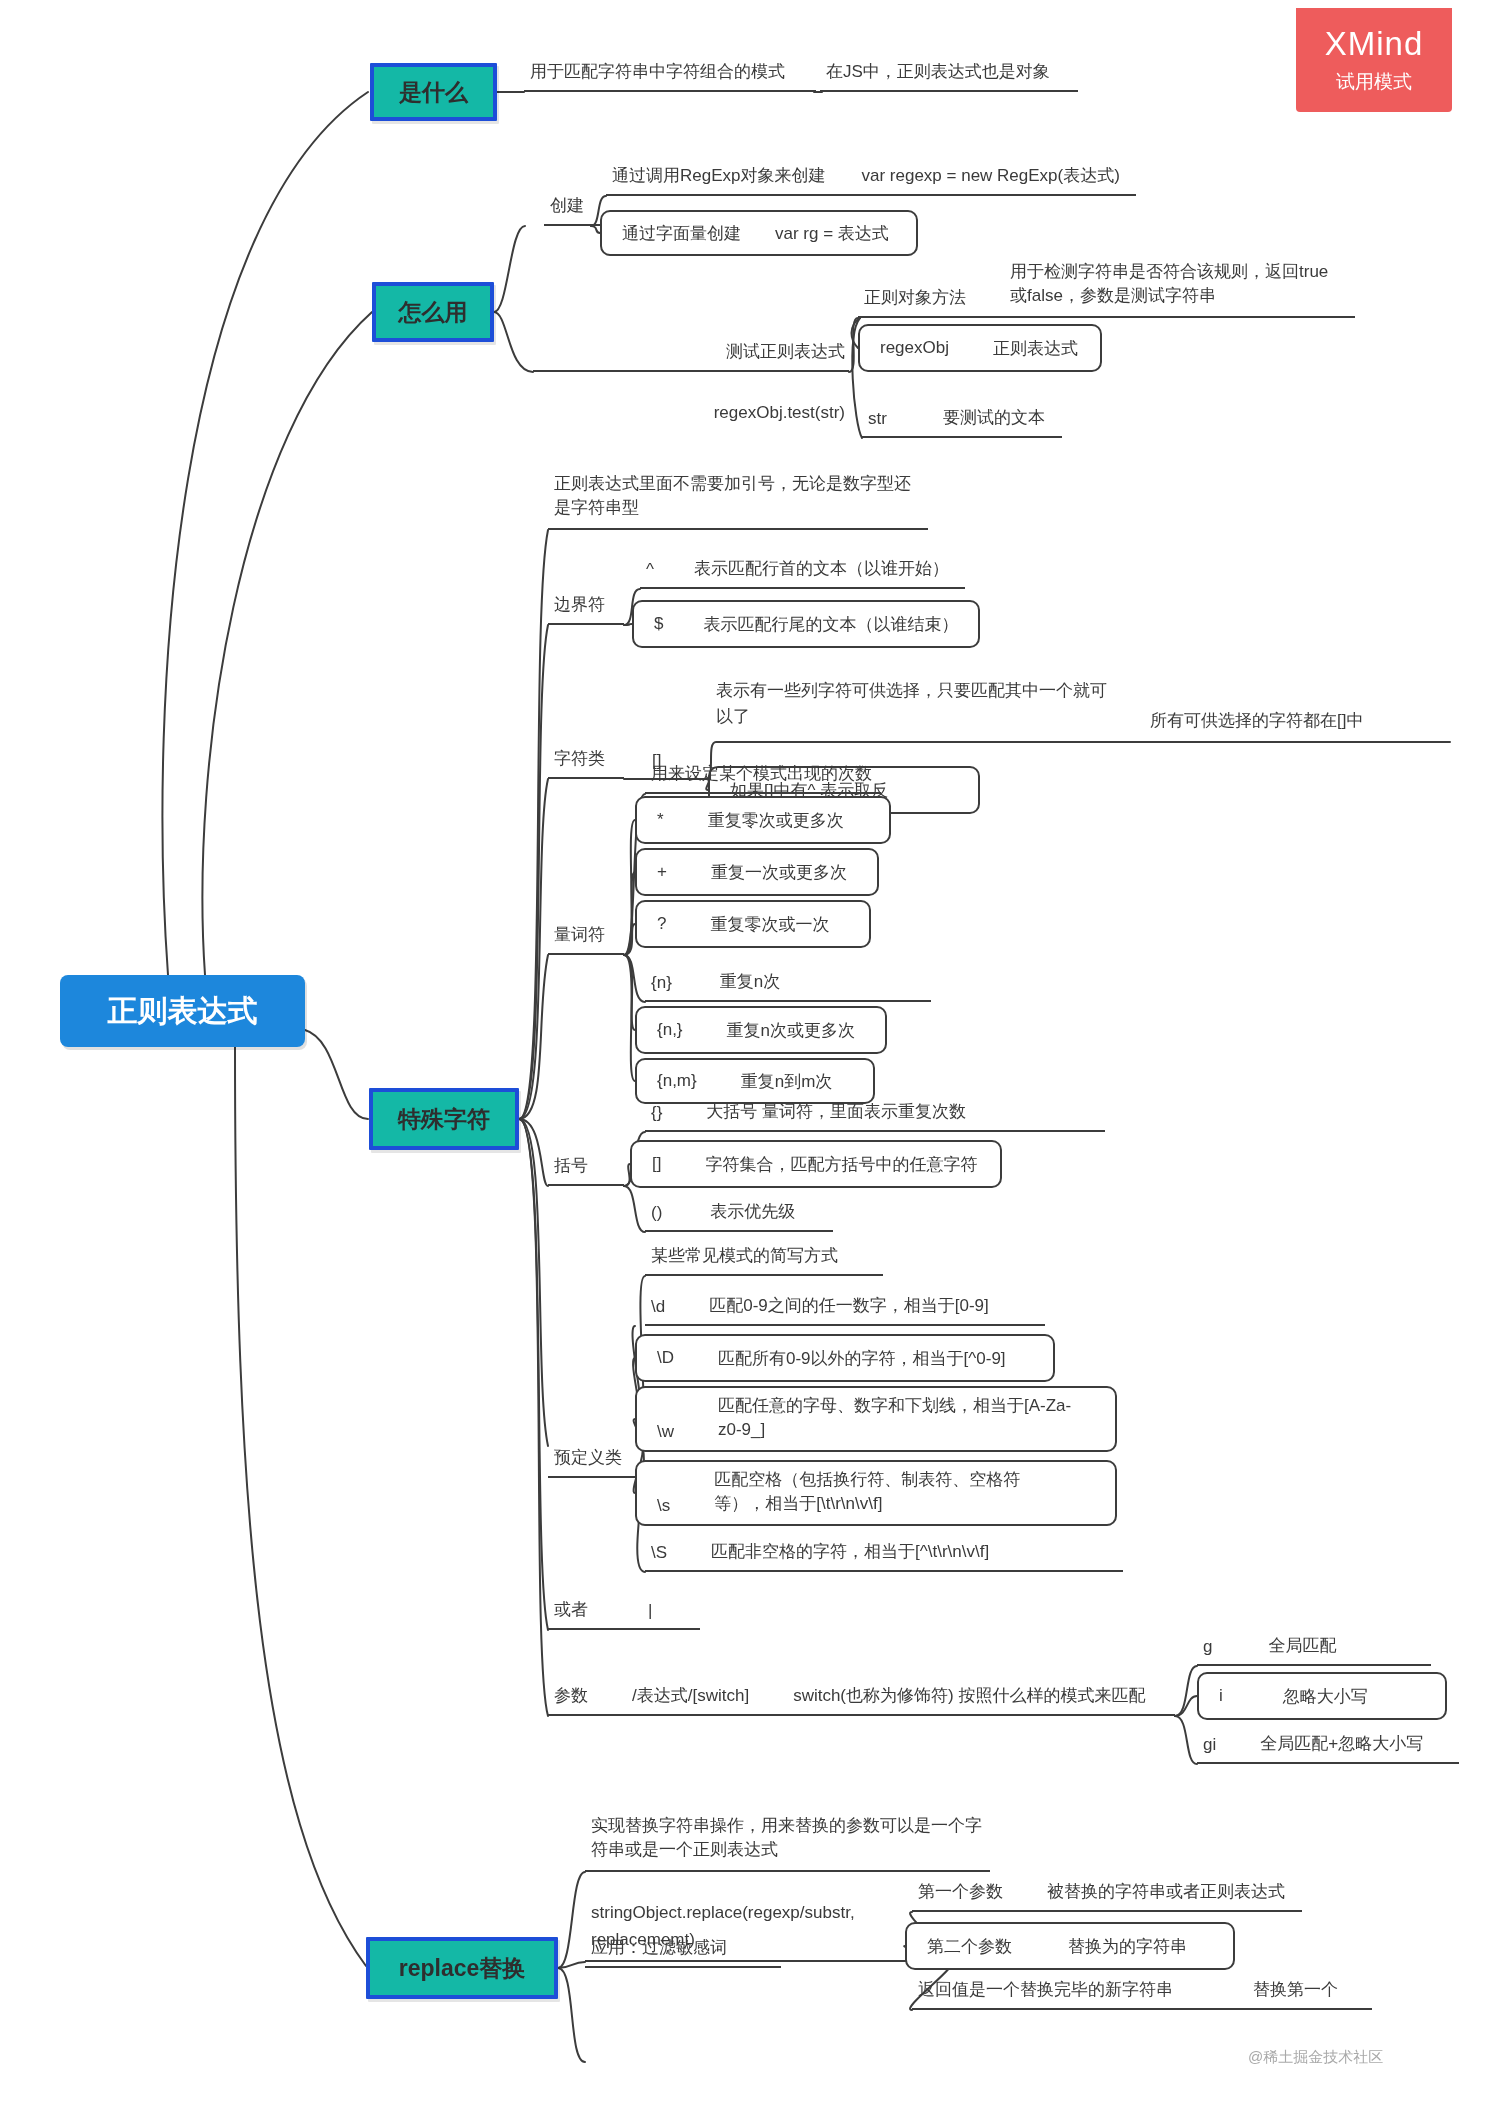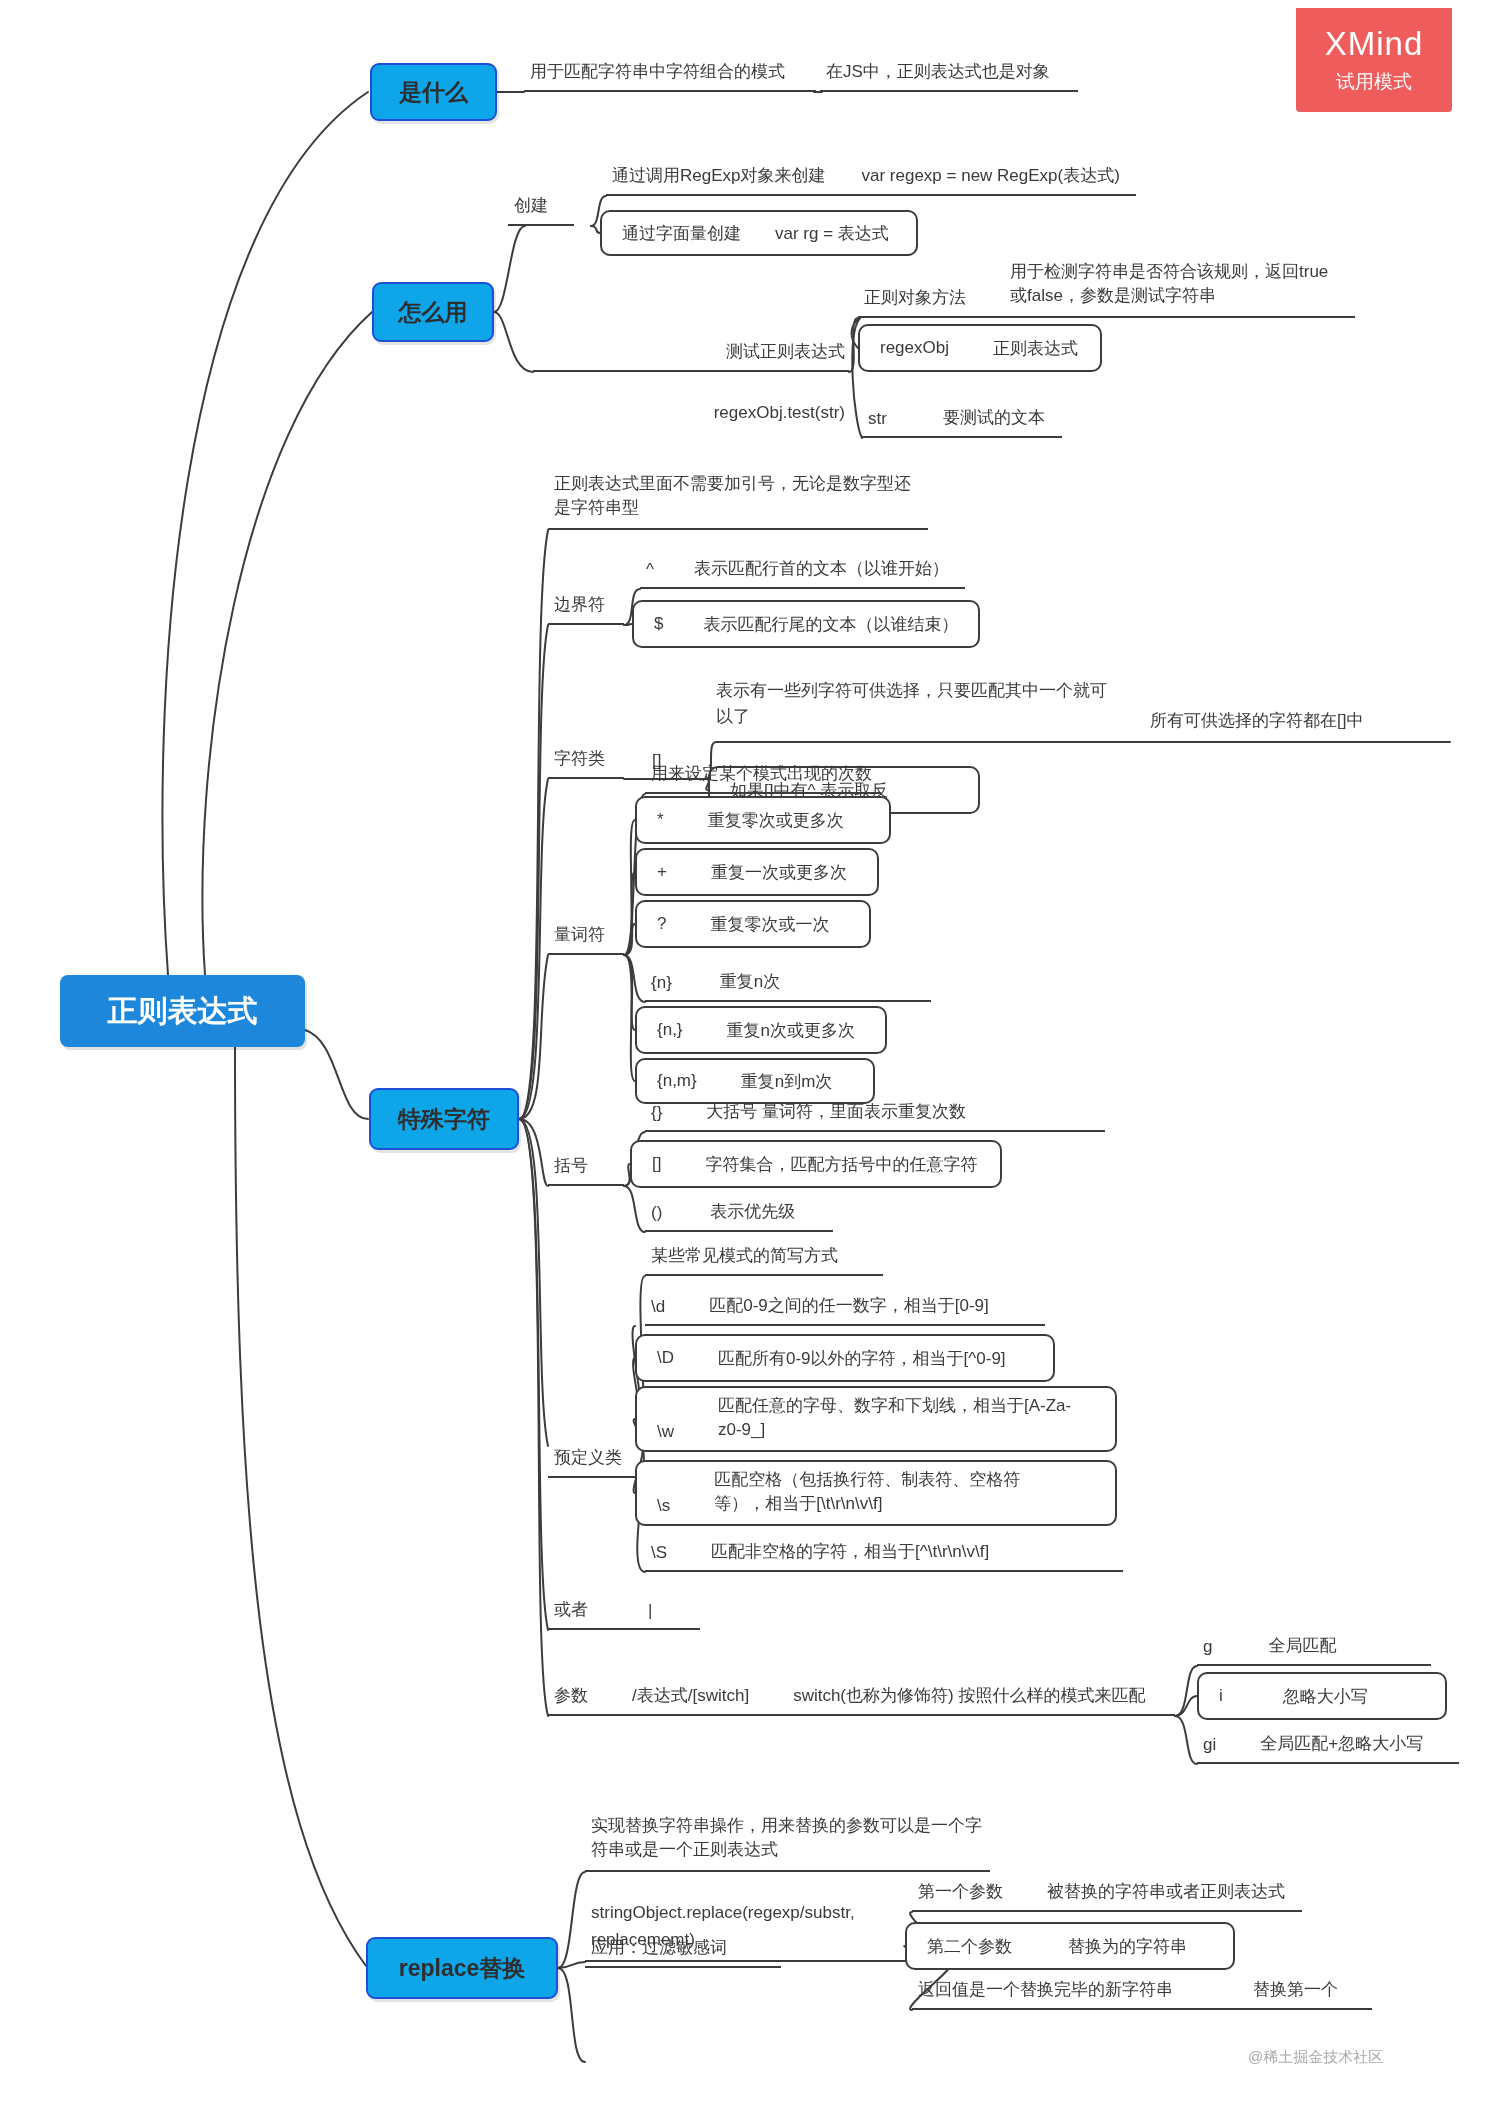--- a/index.html
+++ b/index.html
@@ -9,21 +9,21 @@
   #wires path{fill:none;stroke:#3c3c3c;stroke-width:2;stroke-linecap:round;}
   .ln{position:absolute;display:flex;align-items:flex-end;gap:44px;
       border-bottom:2px solid #3c3c3c;padding:0 4px 7px 6px;height:32px;
       box-sizing:border-box;font-size:17px;white-space:nowrap;}
   .ln.h2{height:58px;white-space:normal;}
   .bx{position:absolute;display:flex;align-items:center;gap:44px;
       border:2px solid #3c3c3c;border-radius:10px;background:#fff;
       padding:0 20px;box-sizing:border-box;font-size:17px;height:48px;white-space:nowrap;}
   .bx.tall{height:66px;align-items:flex-end;padding-bottom:8px;white-space:normal;}
   .topic{position:absolute;display:flex;align-items:center;justify-content:center;
-         background:#0ea5e9;border:2px solid #1d4ed8;border-radius:9px;
+         background:#14b8a6;border:4px solid #1d4ed8;border-radius:1px;
          font-size:23px;font-weight:bold;color:#2e2e2e;box-sizing:border-box;
          box-shadow:2px 3px 0 rgba(0,0,0,0.10);}
   .root{position:absolute;display:flex;align-items:center;justify-content:center;
         background:#1d87dc;border-radius:8px;font-size:30px;font-weight:bold;color:#fff;
         box-sizing:border-box;box-shadow:2px 3px 0 rgba(0,0,0,0.12);}
   .plain{position:absolute;font-size:17px;line-height:1.5;}
   .badge{position:absolute;background:#ee5c5c;color:#fff;display:flex;flex-direction:column;
          align-items:center;justify-content:center;gap:6px;border-radius:0 0 4px 4px;}
   .badge .b1{font-size:33px;font-weight:normal;letter-spacing:1px;}
   .badge .b2{font-size:19px;}
@@ -99,21 +99,21 @@
   <div class="ln" style="left:524px;top:60px;width:292px;">
     <span>用于匹配字符串中字符组合的模式</span>
   </div>
   <div class="ln" style="left:820px;top:60px;width:258px;">
     <span>在JS中，正则表达式也是对象</span>
   </div>
 
   <div class="topic" style="left:372px;top:282px;width:122px;height:60px;">
     <span>怎么用</span>
   </div>
-  <div class="ln" style="left:508px;top:194px;width:66px;">
+  <div class="ln" style="left:544px;top:194px;width:66px;">
     <span>创建</span>
   </div>
   <div class="ln" style="left:606px;top:164px;width:530px;gap:36px;">
     <span>通过调用RegExp对象来创建</span>
     <span>var regexp = new RegExp(表达式)</span>
   </div>
   <div class="bx" style="left:600px;top:210px;width:318px;height:46px;gap:34px;">
     <span>通过字面量创建</span>
     <span>var rg = 表达式</span>
   </div>

